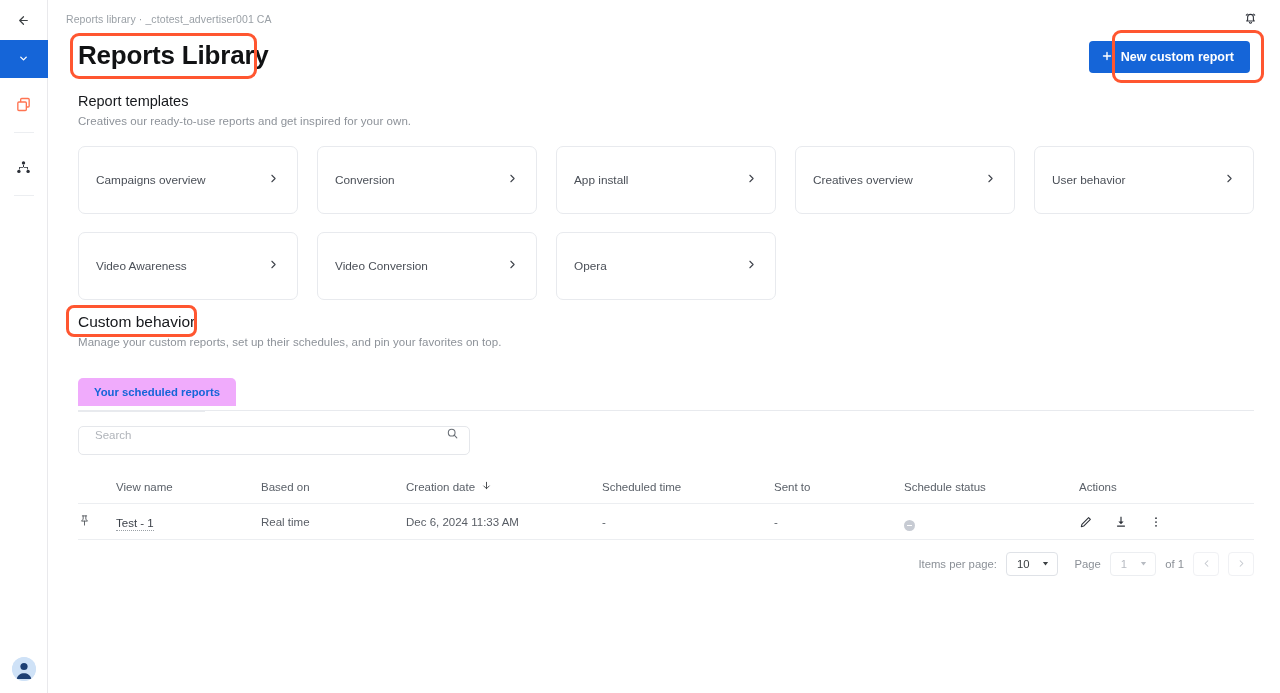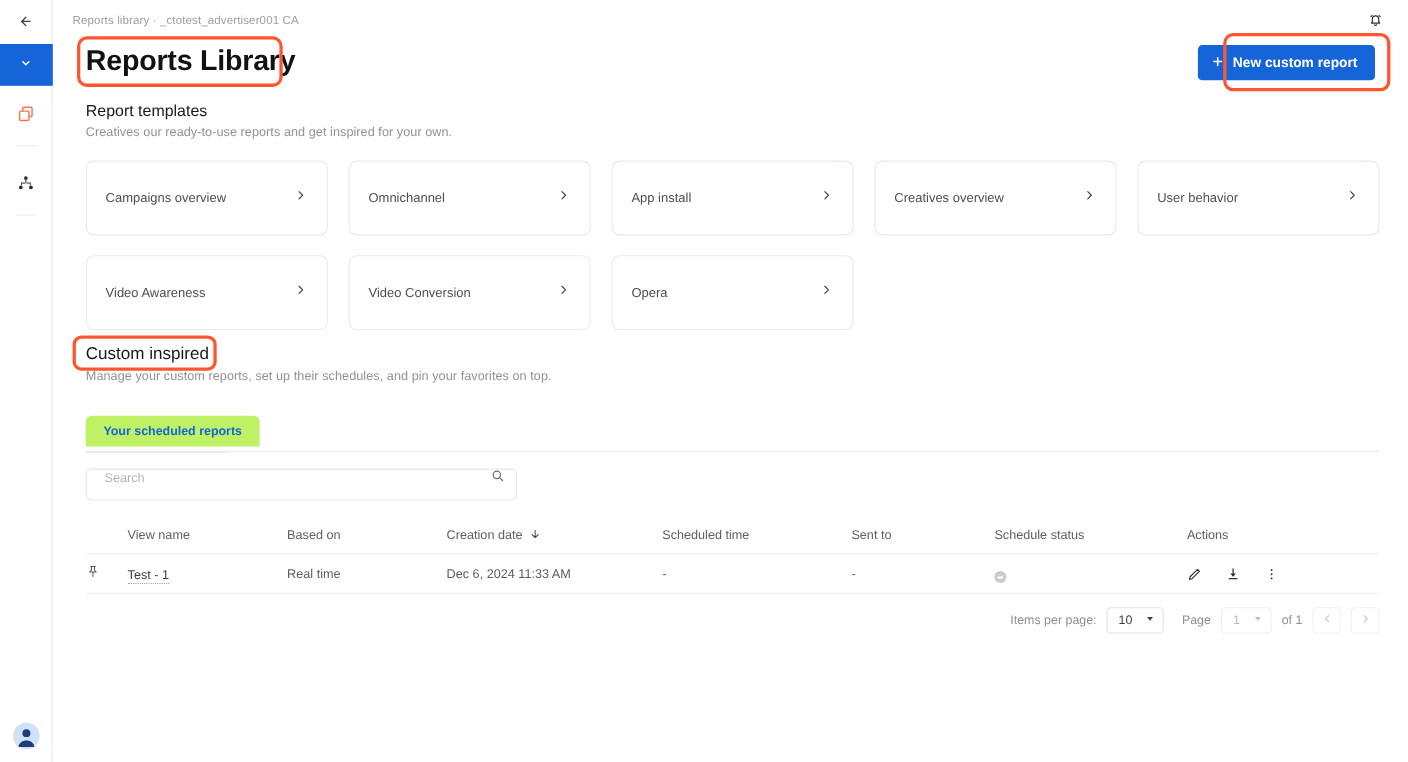--- a/index.html
+++ b/index.html
@@ -88,21 +88,21 @@
     position: absolute; left: 66px; top: 305px; width: 131px; height: 32px;
     border: 3.5px solid #ff5630; border-radius: 8px; pointer-events: none;
   }
 
   .tabs {
     position: absolute; left: 78px; top: 378px; width: 1176px;
     border-bottom: 1px solid #e8eaee; height: 33px;
   }
   .tab {
     display: inline-flex; align-items: center; justify-content: center;
-    height: 28px; padding: 0 16px; background: #bef264; color: #1565d8;
+    height: 28px; padding: 0 16px; background: #f0abfc; color: #1565d8;
     font-size: 11.3px; font-weight: 700; border-radius: 5px 5px 0 0; cursor: pointer;
   }
   .tab-underline {
     position: absolute; left: 78px; top: 410px; width: 127px; height: 2px; background: #e8eaee;
   }
 
   .search-wrap {
     position: absolute; left: 78px; top: 426px; width: 392px; height: 29px;
     border: 1px solid #e5e7eb; border-radius: 5px; background: #fff;
     display: flex; align-items: center; padding: 0 10px 12px 14px;
@@ -249,21 +249,21 @@
     <div class="card-row">
       <div class="card">
         <span class="card-label">Campaigns overview</span>
         <span class="chev">
           <svg width="13" height="13" viewBox="0 0 24 24" fill="none" stroke="#40454d" stroke-width="2" stroke-linecap="round" stroke-linejoin="round">
               <path d="M9 6l6 6-6 6"></path>
             </svg>
         </span>
       </div>
       <div class="card">
-        <span class="card-label">Omnichannel</span>
+        <span class="card-label">Conversion</span>
         <span class="chev">
           <svg width="13" height="13" viewBox="0 0 24 24" fill="none" stroke="#40454d" stroke-width="2" stroke-linecap="round" stroke-linejoin="round">
               <path d="M9 6l6 6-6 6"></path>
             </svg>
         </span>
       </div>
       <div class="card">
         <span class="card-label">App install</span>
         <span class="chev">
           <svg width="13" height="13" viewBox="0 0 24 24" fill="none" stroke="#40454d" stroke-width="2" stroke-linecap="round" stroke-linejoin="round">
@@ -310,21 +310,21 @@
         <span class="card-label">Opera</span>
         <span class="chev">
           <svg width="13" height="13" viewBox="0 0 24 24" fill="none" stroke="#40454d" stroke-width="2" stroke-linecap="round" stroke-linejoin="round">
               <path d="M9 6l6 6-6 6"></path>
             </svg>
         </span>
       </div>
     </div>
   </div>
 
-  <div class="sec-title" style="left:78px; top:313px; font-size:15.5px;">Custom inspired</div>
+  <div class="sec-title" style="left:78px; top:313px; font-size:15.5px;">Custom behavior</div>
   <div class="hl-custom"></div>
   <div class="sec-sub" style="left:78px; top:336px;">Manage your custom reports, set up their schedules, and pin your favorites on top.</div>
 
   <div class="tabs">
     <div class="tab">
       <span>Your scheduled reports</span>
     </div>
   </div>
   <div class="tab-underline"></div>
 

